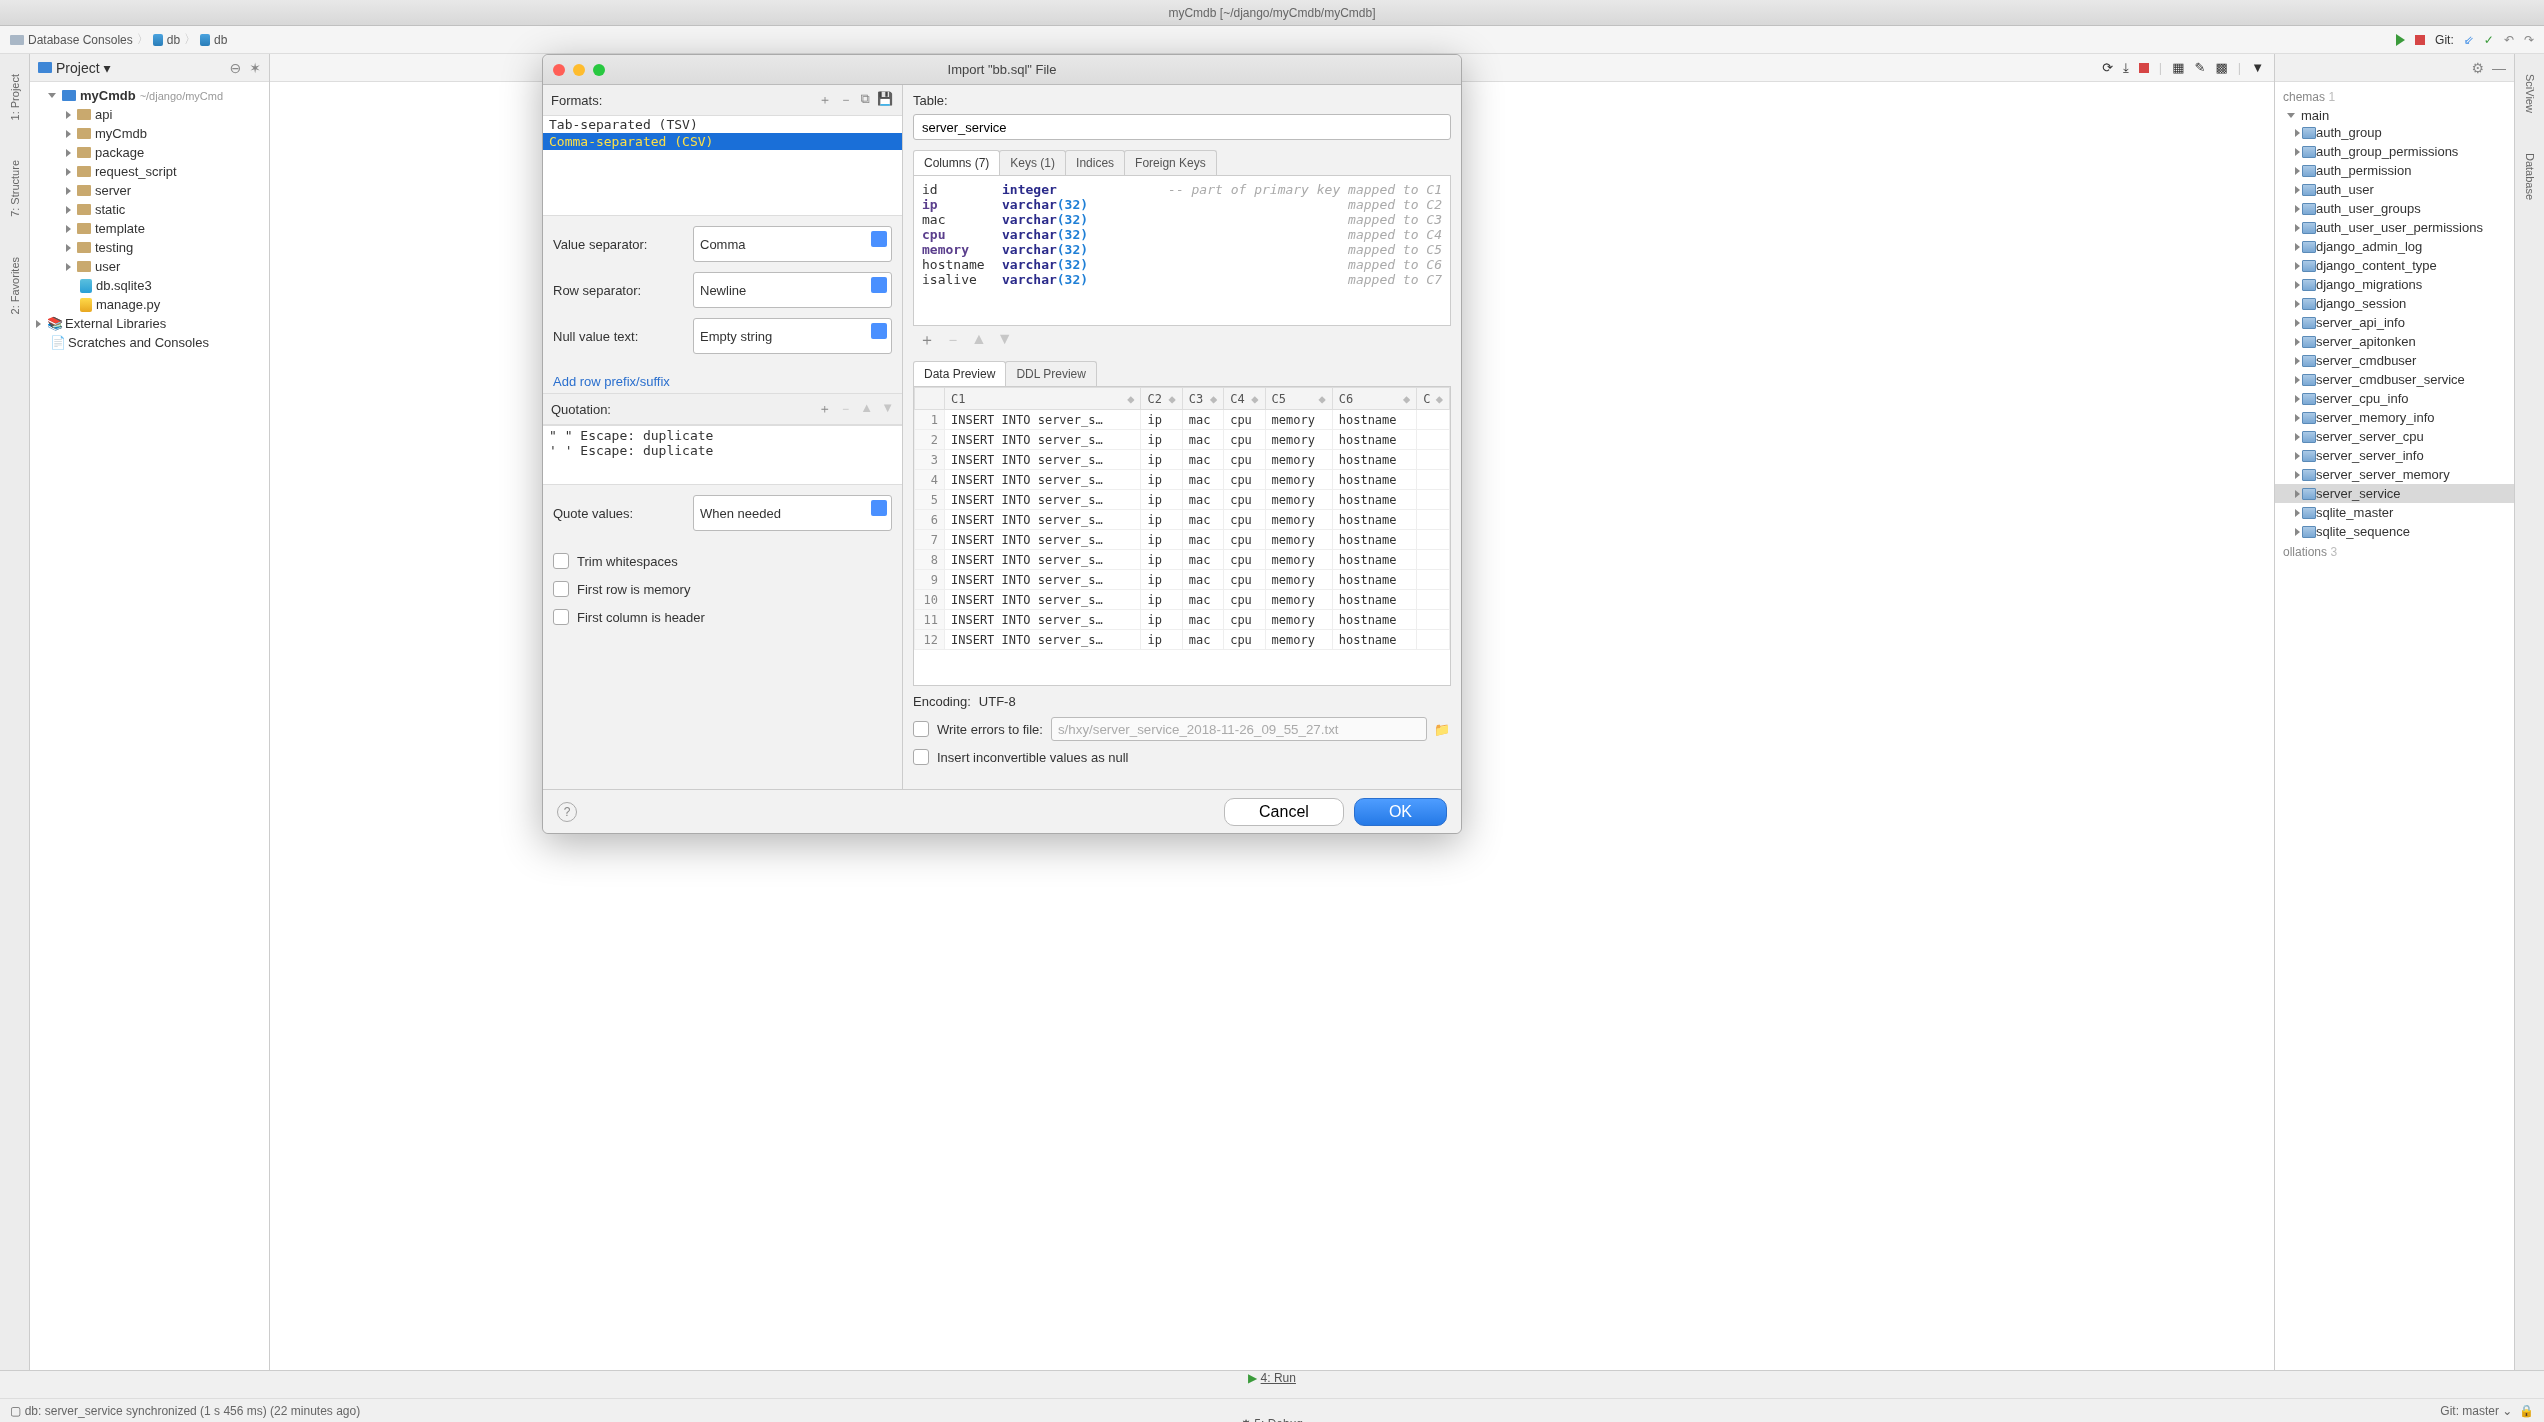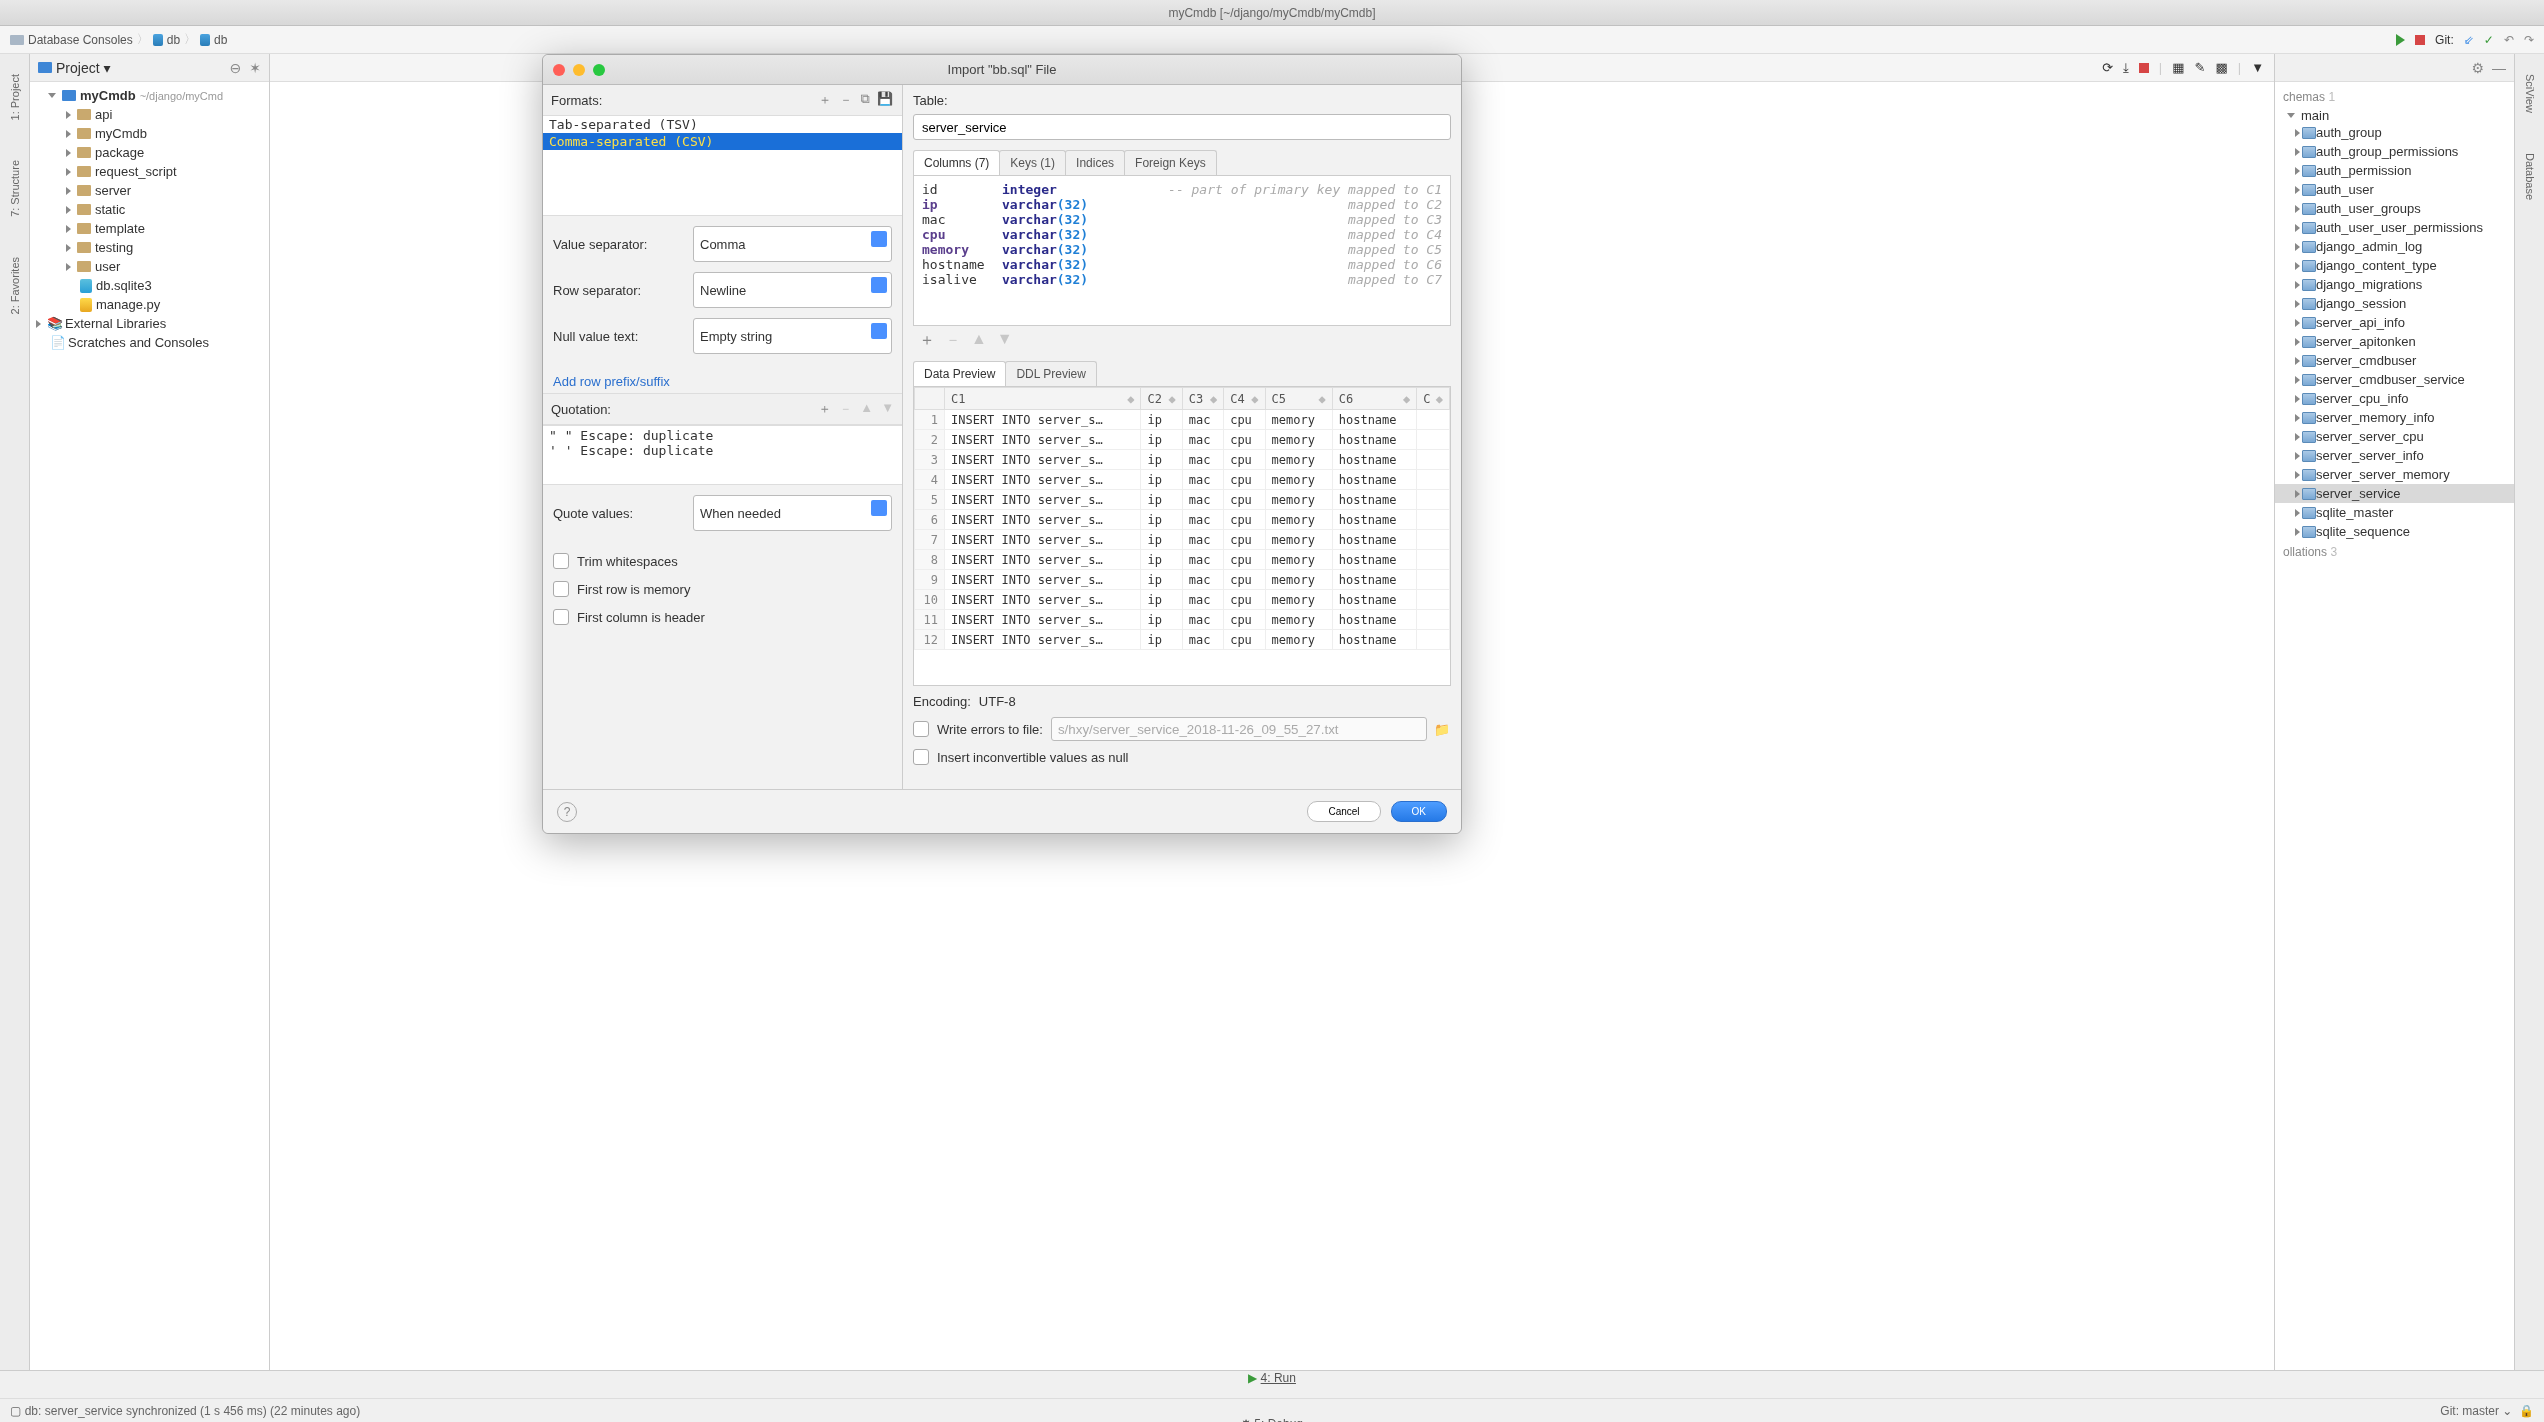--- a/index.html
+++ b/index.html
@@ -81,21 +81,21 @@
 .preview-table table { border-collapse:collapse; width:100%;}
 .preview-table th { background:#f4f4f4; border:1px solid #ddd; padding:2px 6px; font-weight:normal; text-align:left; color:#555; height:22px;}
 .preview-table td { border:1px solid #eee; padding:2px 6px; height:20px; white-space:nowrap;}
 .preview-table td.num { text-align:right; color:#888; background:#f8f8f8; width:30px;}
 .bottom-opts { padding:8px 0; font-size:13px;}
 .bottom-opts .r { display:flex; align-items:center; gap:8px; margin-bottom:8px;}
 .bottom-opts input[type=text] { flex:1; height:24px; border:1px solid #bbb; border-radius:3px; padding:0 6px; color:#aaa; background:#fafafa;}
 .dialog-footer { height:44px; border-top:1px solid #ccc; display:flex; align-items:center; padding:0 14px; background:#f2f2f2; border-radius:0 0 6px 6px;}
 .dialog-footer .help { width:20px; height:20px; border:1px solid #aaa; border-radius:50%; display:flex; align-items:center; justify-content:center; color:#888; font-size:12px;}
 .dialog-footer .btns { margin-left:auto; display:flex; gap:10px;}
-.btn { padding:4px 20px; border:1px solid #bbb; border-radius:10px; background:#fff; font-size:10px;}
+.btn { padding:4px 34px; border:1px solid #bbb; border-radius:10px; background:#fff; font-size:16px;}
 .btn.primary { background:linear-gradient(#4e9dff,#2579e6); color:#fff; border-color:#2a6fce;}
 
 .statusline { height:28px; background:#f0f0f0; border-top:1px solid #ccc; display:flex; align-items:center; padding:0 10px; font-size:12px; color:#555; gap:32px;flex-direction:column;}
 .statusline .right { margin-left:auto; display:flex; align-items:center; gap:6px;}
 .footerline { height:24px; background:#f0f0f0; border-top:1px solid #ddd; display:flex; align-items:center; padding:0 10px; font-size:12px; color:#666;}
 .footerline .right { margin-left:auto;}
 .green-badge{display:inline-flex;width:14px;height:14px;background:#58b858;color:#fff;border-radius:7px;align-items:center;justify-content:center;font-size:9px;margin-right:4px;}
 .toolbar-ico{width:16px;height:16px;display:inline-block;}
 .play{width:0;height:0;border-top:6px solid transparent;border-bottom:6px solid transparent;border-left:9px solid #3b9b3b;}
 .stop{width:10px;height:10px;background:#d64545;}

